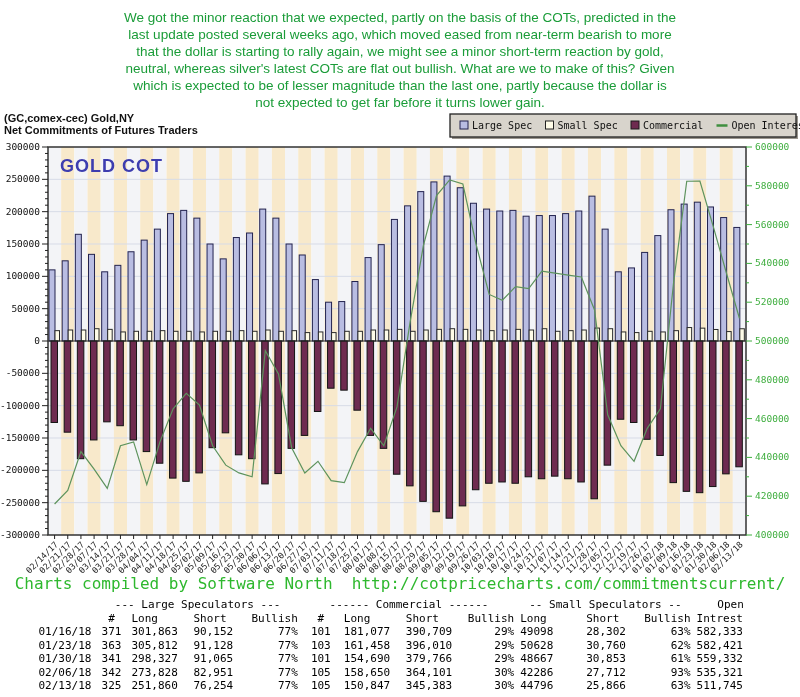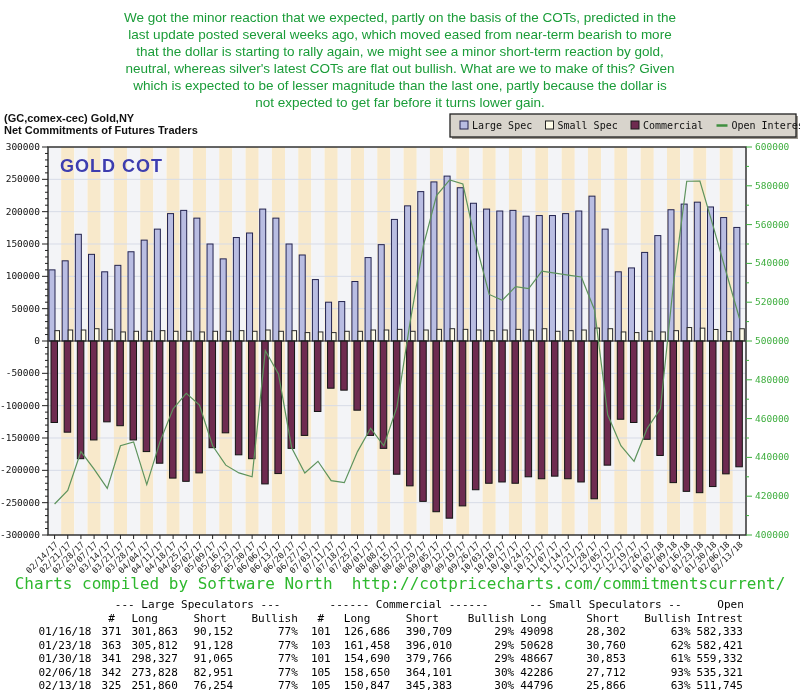--- a/index.html
+++ b/index.html
@@ -534,21 +534,21 @@
         <td class="l">Bullish</td>
         <td class="r">Intrest</td>
       </tr>
       <tr>
         <td class="l">01/16/18</td>
         <td class="c">371</td>
         <td class="r">301,863</td>
         <td class="r">90,152</td>
         <td class="l">77%</td>
         <td class="c">101</td>
-        <td class="r">126,686</td>
+        <td class="r">181,077</td>
         <td class="r">390,709</td>
         <td class="l">29%</td>
         <td class="r">49098</td>
         <td class="r">28,302</td>
         <td class="l">63%</td>
         <td class="r">582,333</td>
       </tr>
       <tr>
         <td class="l">01/23/18</td>
         <td class="c">363</td>

